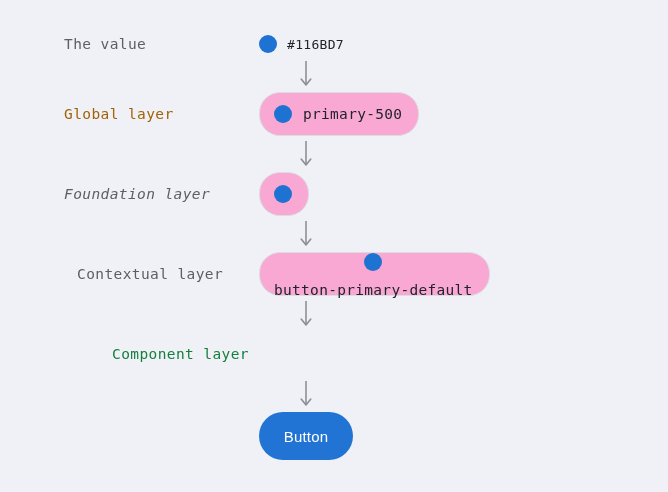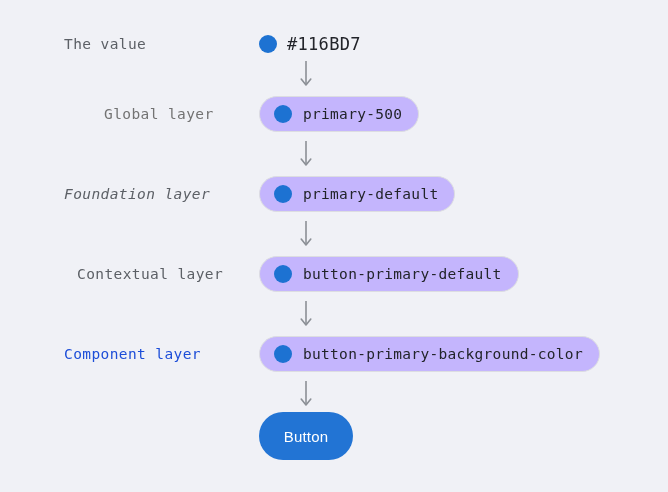--- a/index.html
+++ b/index.html
@@ -50,35 +50,35 @@
 
   
   .value-node {
     display: flex;
     align-items: center;
     gap: 10px;
   }
 
   .hex-text {
     font-family: "DejaVu Sans Mono", "Liberation Mono", monospace;
-    font-size: 17px;
+    font-size: 13px;
     letter-spacing: 0.3px;
     color: #22242a;
     white-space: nowrap;
   }
 
   
   .pill {
     display: inline-flex;
     align-items: center;
     gap: 11px;
-    height: 36px;
+    height: 44px;
     box-sizing: border-box;
     padding: 0 16px 0 14px;
-    background: #c4b5fd;
+    background: #f9a8d4;
     border: 1px solid #dcdde1;
     border-radius: 21px;
   }
 
   .pill-text {
     font-family: "DejaVu Sans Mono", "Liberation Mono", monospace;
     font-size: 14.5px;
     letter-spacing: 0.3px;
     color: #22242a;
     white-space: nowrap;
@@ -142,78 +142,71 @@
   </div>
 
   <div class="arrow" style="top:59px;">
     <svg width="14" height="28" viewBox="0 0 14 28" aria-hidden="true">
       <path d="M7 1 L7 24" stroke="#8c9096" stroke-width="1.6" fill="none"></path>
       <path d="M2.2 19 L7 25 L11.8 19" stroke="#8c9096" stroke-width="1.6" fill="none" stroke-linecap="round" stroke-linejoin="round"></path>
     </svg>
   </div>
 
   <div class="row" style="top:94px;">
-    <div class="row-label" style="color: #737373; margin-left: 40px;">Global layer</div>
+    <div class="row-label" style="color: #a16207;">Global layer</div>
     <div class="row-node">
       <div class="pill" style="border-color: rgb(220, 221, 225);">
         <span class="swatch" style="background: rgb(29, 114, 210);"></span>
         <span class="pill-text">primary-500</span>
       </div>
     </div>
   </div>
 
   <div class="arrow" style="top:139px;">
     <svg width="14" height="28" viewBox="0 0 14 28" aria-hidden="true">
       <path d="M7 1 L7 24" stroke="#8c9096" stroke-width="1.6" fill="none"></path>
       <path d="M2.2 19 L7 25 L11.8 19" stroke="#8c9096" stroke-width="1.6" fill="none" stroke-linecap="round" stroke-linejoin="round"></path>
     </svg>
   </div>
 
   <div class="row" style="top:174px;">
     <div class="row-label" style="color: rgb(92, 96, 102); font-style: italic;">Foundation layer</div>
     <div class="row-node">
       <div class="pill" style="border-color: rgb(220, 221, 225);">
         <span class="swatch" style="background: rgb(29, 114, 210);"></span>
-        <span class="pill-text">primary-default</span>
       </div>
     </div>
   </div>
 
   <div class="arrow" style="top:219px;">
     <svg width="14" height="28" viewBox="0 0 14 28" aria-hidden="true">
       <path d="M7 1 L7 24" stroke="#8c9096" stroke-width="1.6" fill="none"></path>
       <path d="M2.2 19 L7 25 L11.8 19" stroke="#8c9096" stroke-width="1.6" fill="none" stroke-linecap="round" stroke-linejoin="round"></path>
     </svg>
   </div>
 
   <div class="row" style="top:254px;">
     <div class="row-label" style="color: rgb(92, 96, 102); margin-left: 13px;">Contextual layer</div>
     <div class="row-node">
-      <div class="pill" style="border-color: rgb(220, 221, 225);">
+      <div class="pill" style="border-color: rgb(220, 221, 225); flex-direction: column;">
         <span class="swatch" style="background: rgb(29, 114, 210);"></span>
         <span class="pill-text">button-primary-default</span>
       </div>
     </div>
   </div>
 
   <div class="arrow" style="top:299px;">
     <svg width="14" height="28" viewBox="0 0 14 28" aria-hidden="true">
       <path d="M7 1 L7 24" stroke="#8c9096" stroke-width="1.6" fill="none"></path>
       <path d="M2.2 19 L7 25 L11.8 19" stroke="#8c9096" stroke-width="1.6" fill="none" stroke-linecap="round" stroke-linejoin="round"></path>
     </svg>
   </div>
 
   <div class="row" style="top:334px;">
-    <div class="row-label" style="color: #1d4ed8;">Component layer</div>
-    <div class="row-node">
-      <div class="pill" style="border-color: rgb(220, 221, 225);">
-        <span class="swatch" style="background: rgb(29, 114, 210);"></span>
-        <span class="pill-text">button-primary-background-color</span>
-      </div>
-    </div>
+    <div class="row-label" style="color: #15803d; margin-left: 48px;">Component layer</div>
   </div>
 
   <div class="arrow" style="top:379px;">
     <svg width="14" height="28" viewBox="0 0 14 28" aria-hidden="true">
       <path d="M7 1 L7 24" stroke="#8c9096" stroke-width="1.6" fill="none"></path>
       <path d="M2.2 19 L7 25 L11.8 19" stroke="#8c9096" stroke-width="1.6" fill="none" stroke-linecap="round" stroke-linejoin="round"></path>
     </svg>
   </div>
 
   <button class="btn" style="top: 412px; background: rgb(34, 116, 212);">Button</button>

